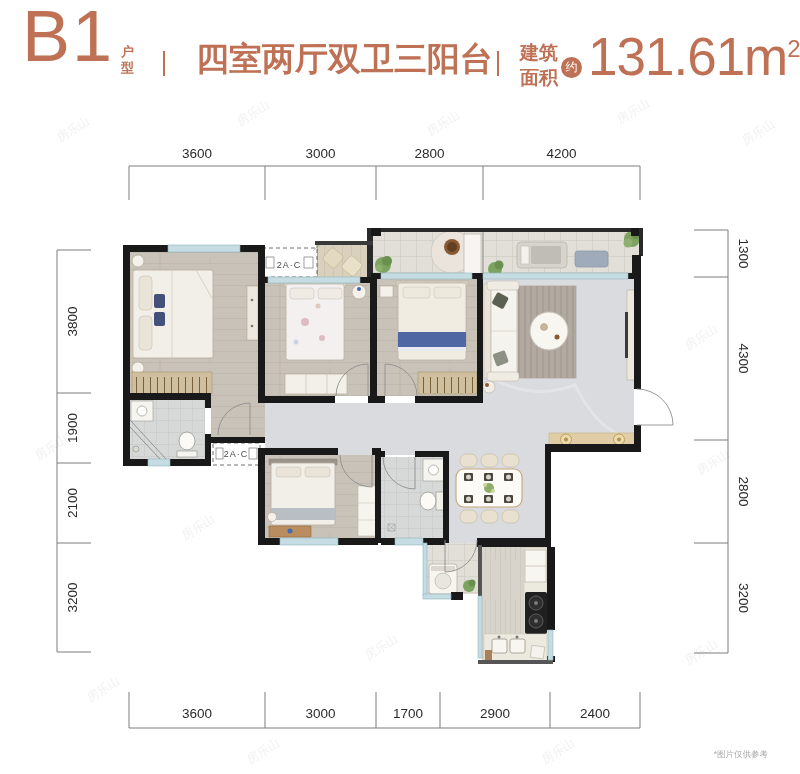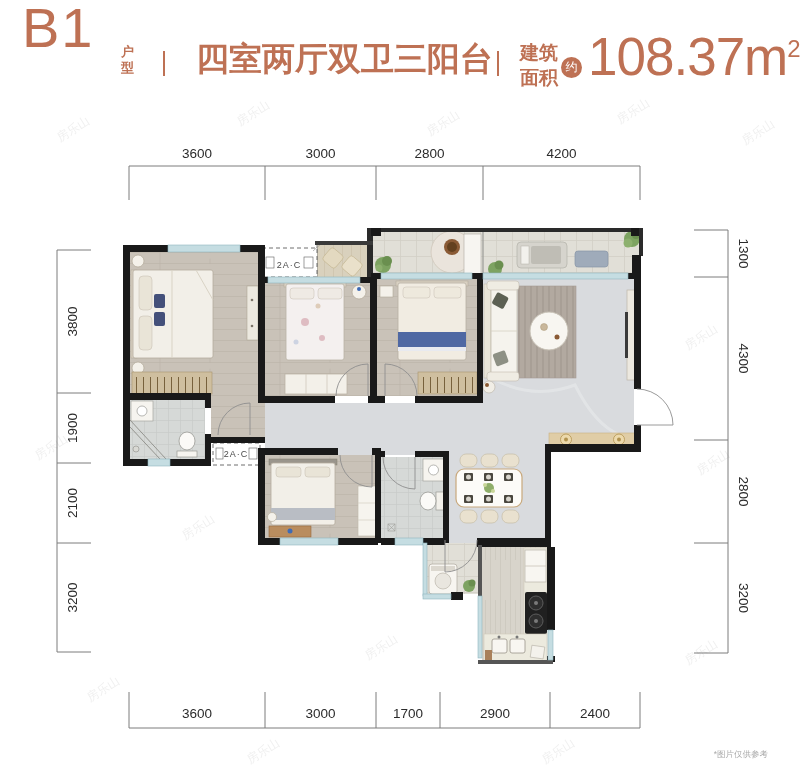--- a/index.html
+++ b/index.html
@@ -1,19 +1,19 @@
 <!DOCTYPE html>
 <html><head>
 <meta charset="utf-8">
 <style>
   html,body{margin:0;padding:0;background:#ffffff;}
   body{width:800px;height:774px;position:relative;overflow:hidden;
        font-family:"Liberation Sans","DejaVu Sans",sans-serif;}
   .hdr{position:absolute;color:#BE7154;white-space:nowrap;}
-  .unit-code{left:22px;top:0px;font-size:56px;font-weight:400;letter-spacing:2px;line-height:1;}
+  .unit-code{left:22px;top:0px;font-size:72px;font-weight:400;letter-spacing:2px;line-height:1;}
   .unit-suffix{left:121px;top:44px;width:20px;font-size:13px;font-weight:600;line-height:1.25;white-space:normal;}
   .hdiv{position:absolute;width:2px;height:25px;background:#BE7154;}
   .hdiv1{left:163px;top:51px;}
   .hdiv2{left:497px;top:51px;}
   .layout-desc{left:196px;top:37px;font-size:33px;font-weight:650;letter-spacing:0px;}
   .area-label{left:520px;top:41px;width:40px;font-size:19px;font-weight:650;line-height:1.3;white-space:normal;}
   .approx{position:absolute;left:561px;top:57px;width:21px;height:21px;border-radius:50%;
           background:#BE7154;color:#fff;font-size:12px;line-height:21px;text-align:center;}
   .area-value{left:588px;top:26px;font-size:53px;font-weight:450;letter-spacing:-1px;}
   .area-value .sup{font-size:24px;vertical-align:18px;letter-spacing:0;}
@@ -26,21 +26,21 @@
 </head>
 <body>
 
 <div class="hdr unit-code">B1</div>
 <div class="hdr unit-suffix">户型</div>
 <div class="hdiv hdiv1"></div>
 <div class="hdr layout-desc">四室两厅双卫三阳台</div>
 <div class="hdiv hdiv2"></div>
 <div class="hdr area-label">建筑面积</div>
 <div class="approx">约</div>
-<div class="hdr area-value"><span>108.37m</span><span class="sup">2</span></div>
+<div class="hdr area-value"><span>131.61m</span><span class="sup">2</span></div>
 
 <svg width="800" height="774" viewBox="0 0 800 774">
 <defs>
   <pattern id="pw" width="120" height="11" patternUnits="userSpaceOnUse">
     <rect width="120" height="11" fill="#c9c2b8"></rect>
     <path d="M0 10.5 H120 M40 0 V11 M90 5.5 V11" stroke="#bcb4a9" stroke-width="0.7" fill="none"></path>
   </pattern>
   <pattern id="pt" width="16" height="16" patternUnits="userSpaceOnUse">
     <rect width="16" height="16" fill="#e1dfd7"></rect>
     <path d="M0 0.5 H16 M0.5 0 V16" stroke="#d2cfc5" stroke-width="0.8" fill="none"></path>

